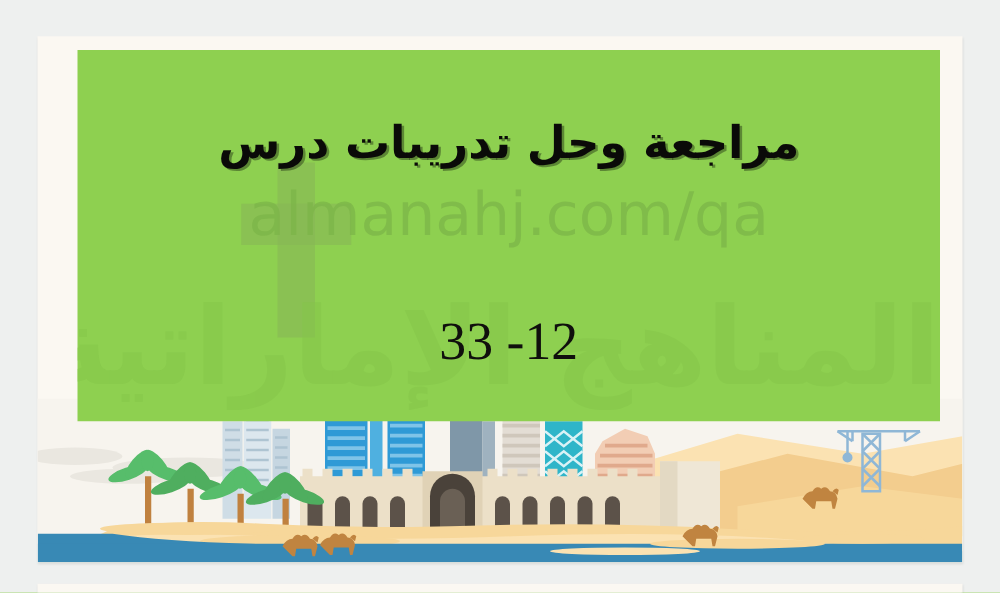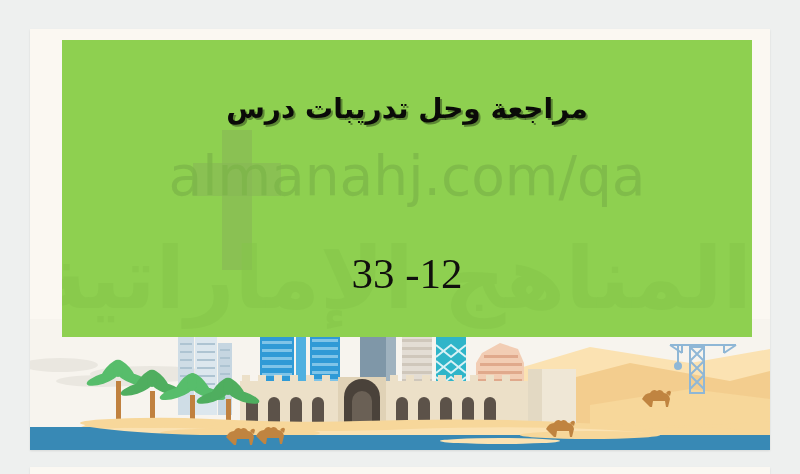--- a/index.html
+++ b/index.html
@@ -35,21 +35,21 @@
     z-index:1;pointer-events:none;
   }
   #wm-logo .bar-v{position:absolute;left:29px;top:0;width:30px;height:140px;background:#88b855;opacity:.62;}
   #wm-logo .bar-h{position:absolute;left:0;top:33px;width:88px;height:33px;background:#88b855;opacity:.62;}
 
   
   #wm-url{
     position:absolute;left:0;right:0;top:104px;
     text-align:center;
     font-family:"DejaVu Sans","Liberation Sans",sans-serif;
-    font-size:55px;letter-spacing:0px;
+    font-size:48px;letter-spacing:0px;
     color:#7cb548;opacity:.72;
     z-index:2;pointer-events:none;white-space:nowrap;
   }
 
   
   #wm-arabic{
     position:absolute;left:0;right:0;top:195px;
     text-align:center;direction:rtl;
     font-size:86px;font-weight:700;line-height:1;
     color:#85c64a;opacity:.55;
@@ -57,21 +57,21 @@
   }
 
   
   #title-text{
     position:absolute;left:0;right:0;top:46px;
     z-index:6;direction:rtl;text-align:center;
   }
   .tline{
     font-family:"DejaVu Sans","Liberation Sans",sans-serif;
     font-weight:700;
-    font-size:28px;
+    font-size:36px;
     line-height:1.62;
     color:#0a0a08;
     letter-spacing:-.4px;
     text-shadow:2px 2px 0 rgba(0,0,0,.35);
     white-space:nowrap;
   }
   #page-range{
     position:absolute;left:0;right:0;top:209px;
     z-index:6;text-align:center;direction:ltr;
     font-family:"Liberation Serif","DejaVu Serif",serif;

